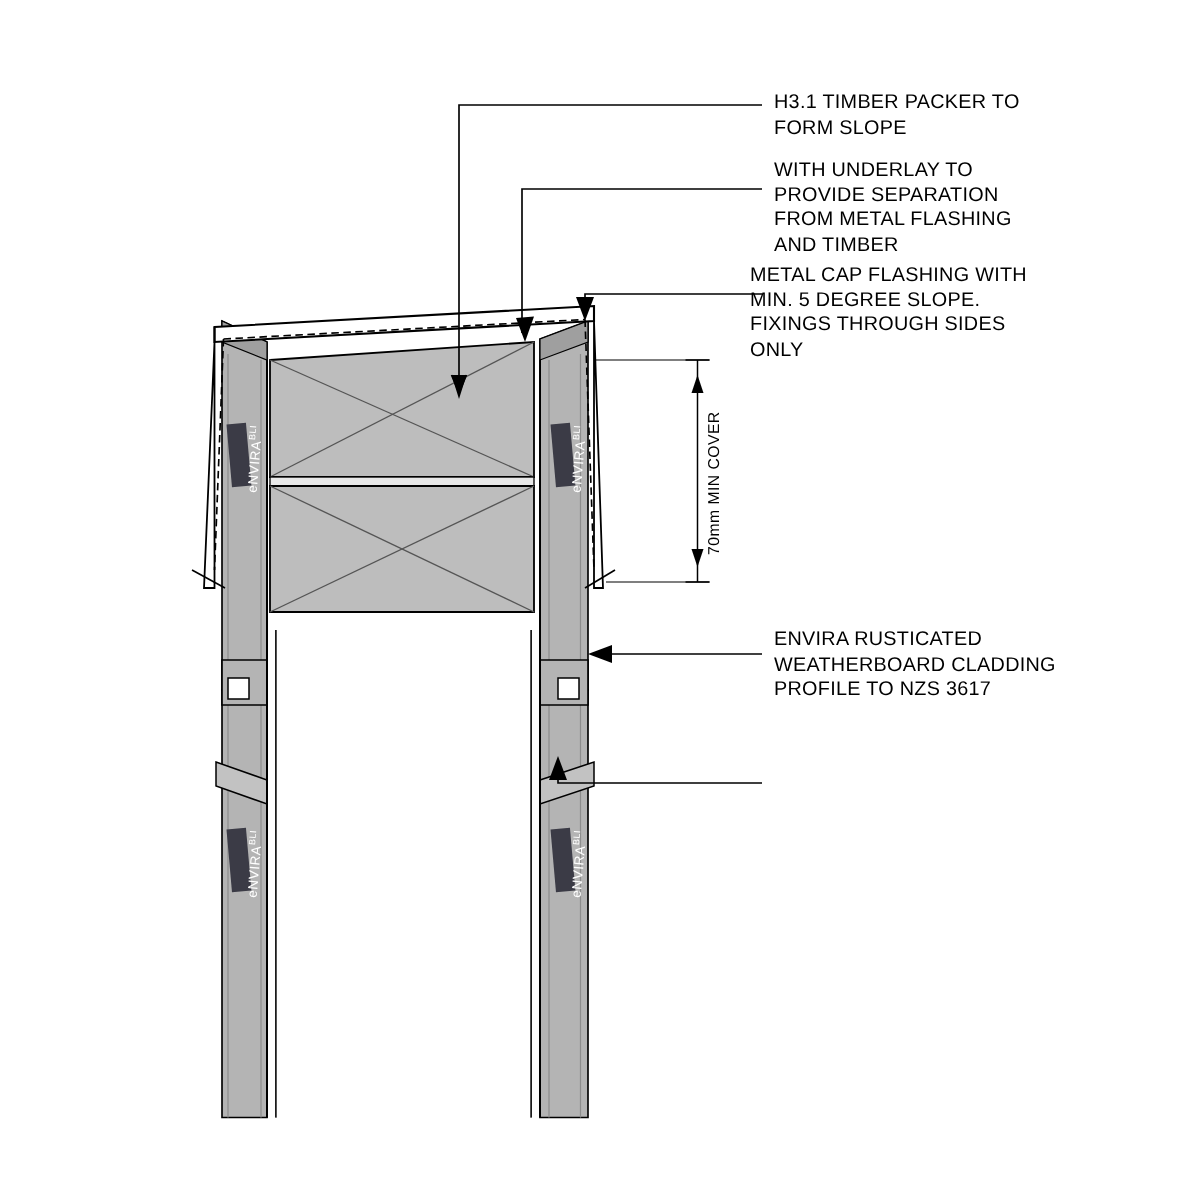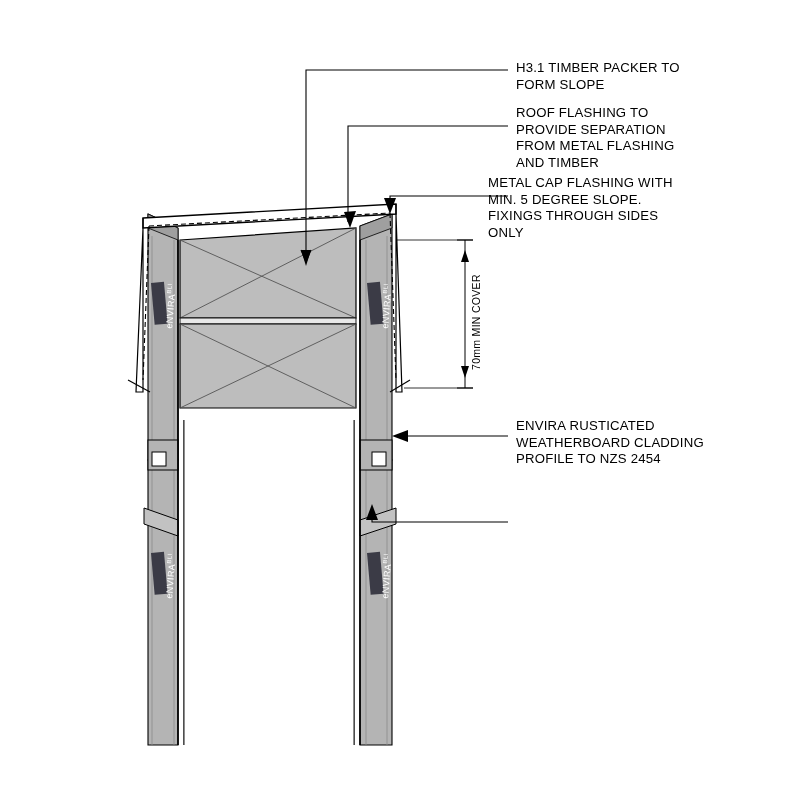--- a/index.html
+++ b/index.html
@@ -171,33 +171,33 @@
       <rect x="367" y="283" width="13" height="42" fill="#3b3b46" transform="rotate(-5 367 283)"></rect>
       <rect x="151" y="553" width="13" height="42" fill="#3b3b46" transform="rotate(-5 151 553)"></rect>
       <rect x="367" y="553" width="13" height="42" fill="#3b3b46" transform="rotate(-5 367 553)"></rect>
     </g>
 
   </svg>
 
   <div class="annotation" style="left:516px; top:60px; width:230px;">H3.1 TIMBER PACKER TO
 FORM SLOPE</div>
 
-  <div class="annotation" style="left:516px; top:105px; width:230px;">ROOF FLASHING TO
+  <div class="annotation" style="left:516px; top:105px; width:230px;">WITH UNDERLAY TO
 PROVIDE SEPARATION
 FROM METAL FLASHING
 AND TIMBER</div>
 
-  <div class="annotation" style="left:488px; top:175px; width:240px;">METAL CAP FLASHING WITH
+  <div class="annotation" style="left:500px; top:175px; width:240px;">METAL CAP FLASHING WITH
 MIN. 5 DEGREE SLOPE.
 FIXINGS THROUGH SIDES
 ONLY</div>
 
   <div class="annotation" style="left:516px; top:418px; width:240px;">ENVIRA RUSTICATED
 WEATHERBOARD CLADDING
-PROFILE TO NZS 2454</div>
+PROFILE TO NZS 3617</div>
 
 
   <div class="vlabel" style="left:470px; top:370px;">70mm MIN COVER</div>
 
   <div class="brandtag" style="left:163px; top:328px; transform: rotate(-85deg);">
     <span>eNVIRA</span><span class="sub">BLI</span>
   </div>
 
   <div class="brandtag" style="left:379px; top:328px; transform: rotate(-85deg);">
     <span>eNVIRA</span><span class="sub">BLI</span>

